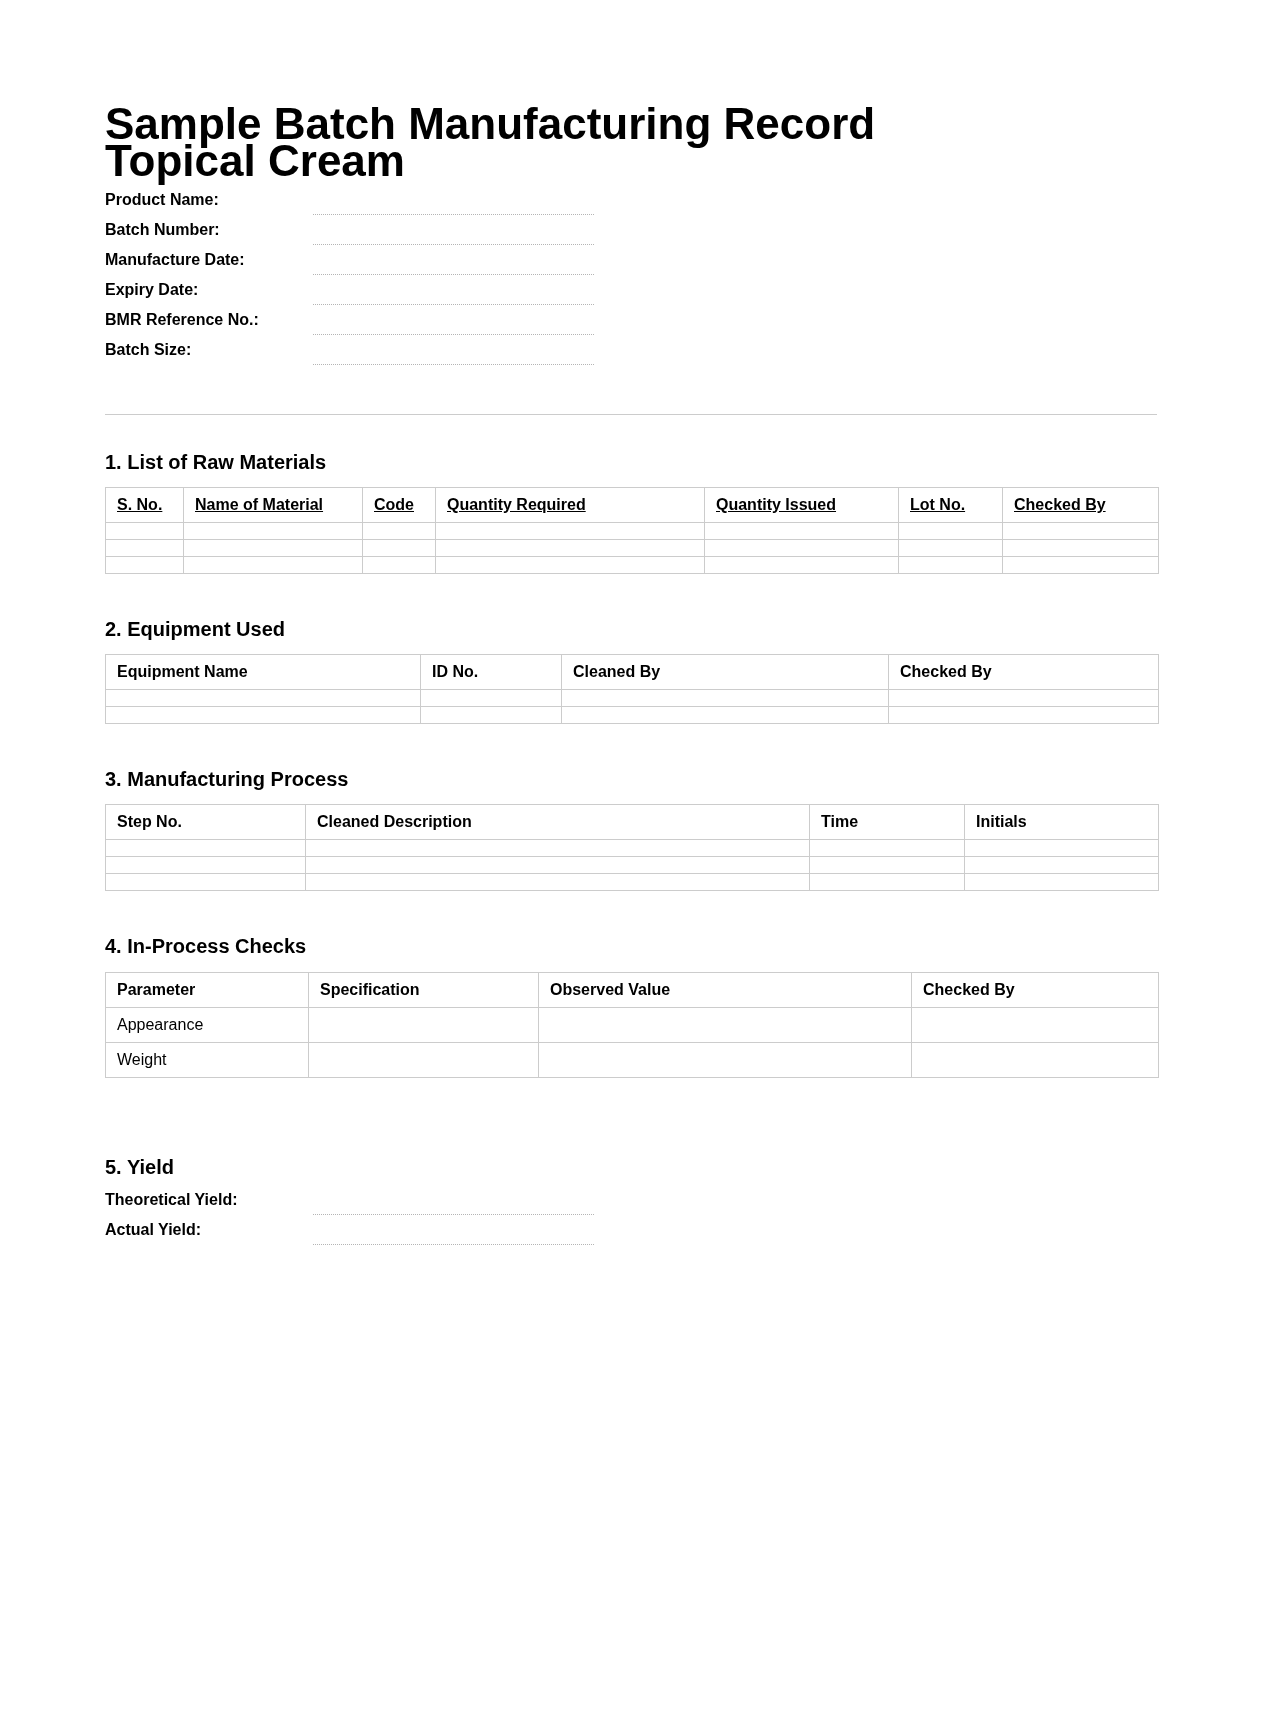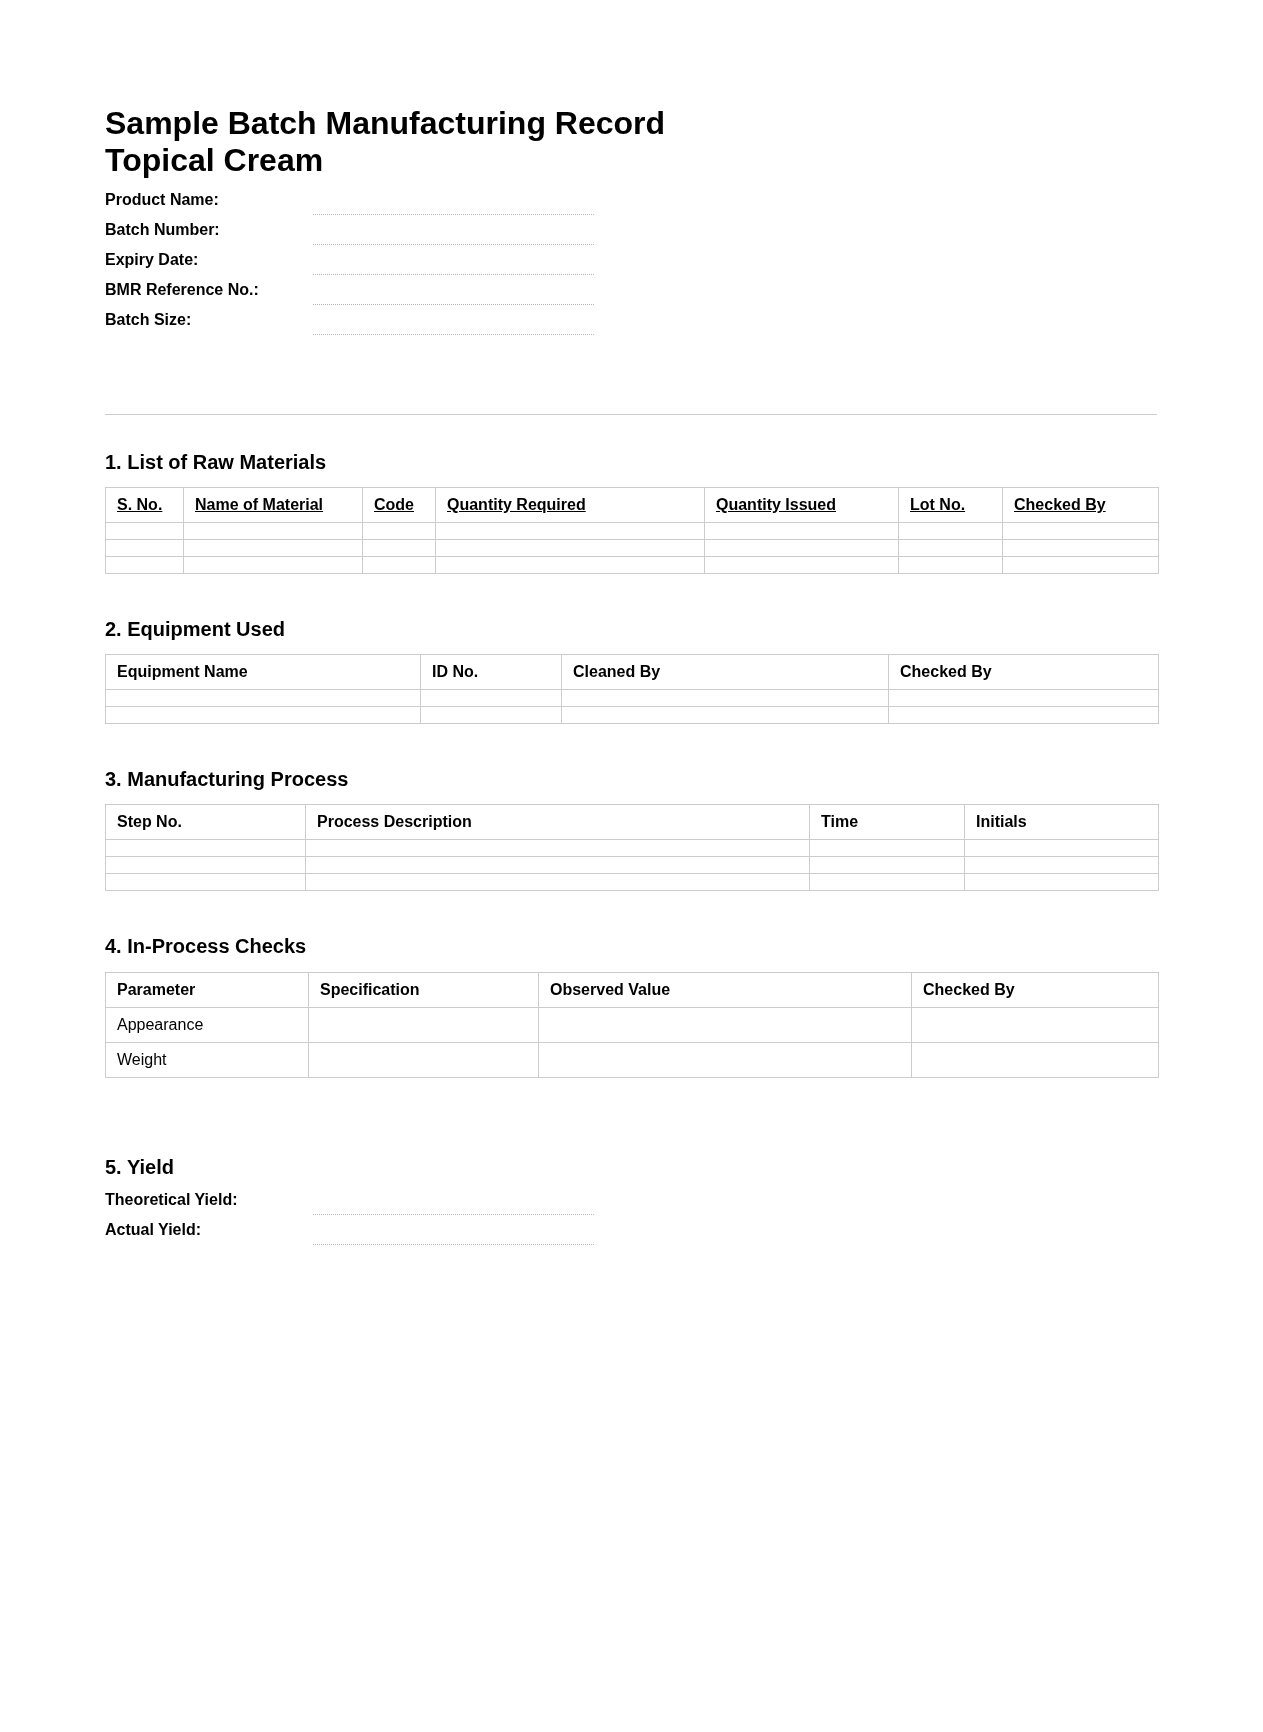--- a/index.html
+++ b/index.html
@@ -19,21 +19,21 @@
     position: absolute;
     left: 105px;
     top: 0;
     width: 1052px;
   }
   .title {
     position: absolute;
     left: 0;
     top: 105px;
     margin: 0;
-    font-size: 32px;
+    font-size: 44px;
     font-weight: bold;
     line-height: 37px;
     white-space: nowrap;
   }
   .fields {
     position: absolute;
     left: 0;
     width: 500px;
   }
   .field-row {
@@ -113,20 +113,24 @@
     <span>Topical Cream</span>
   </h1>
 
   <div class="fields" style="top:191px;">
     <div class="field-row">
       <span class="field-label">Product Name:</span>
       <div class="field-line"></div>
     </div>
     <div class="field-row">
       <span class="field-label">Batch Number:</span>
+      <div class="field-line"></div>
+    </div>
+    <div class="field-row">
+      <span class="field-label">Manufacture Date:</span>
       <div class="field-line"></div>
     </div>
     <div class="field-row">
       <span class="field-label">Expiry Date:</span>
       <div class="field-line"></div>
     </div>
     <div class="field-row">
       <span class="field-label">BMR Reference No.:</span>
       <div class="field-line"></div>
     </div>
@@ -227,21 +231,21 @@
   <table class="grid" style="top:804px;">
     <colgroup>
       <col style="width:200px">
         <col style="width:504px">
         <col style="width:155px">
         <col style="width:194px">
     </colgroup>
     <thead>
       <tr>
         <th>Step No.</th>
-        <th>Process Description</th>
+        <th>Cleaned Description</th>
         <th>Time</th>
         <th>Initials</th>
       </tr>
     </thead>
     <tbody>
       <tr>
         <td class="empty"></td>
         <td class="empty"></td>
         <td class="empty"></td>
         <td class="empty"></td>

